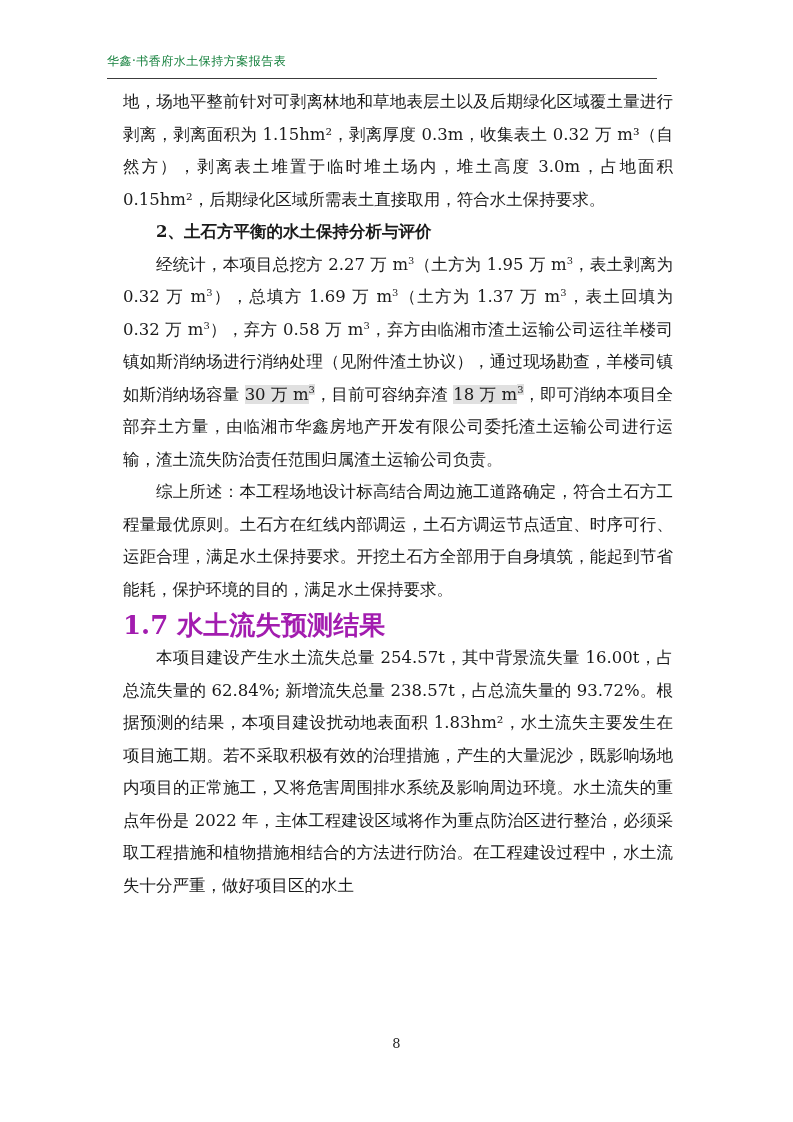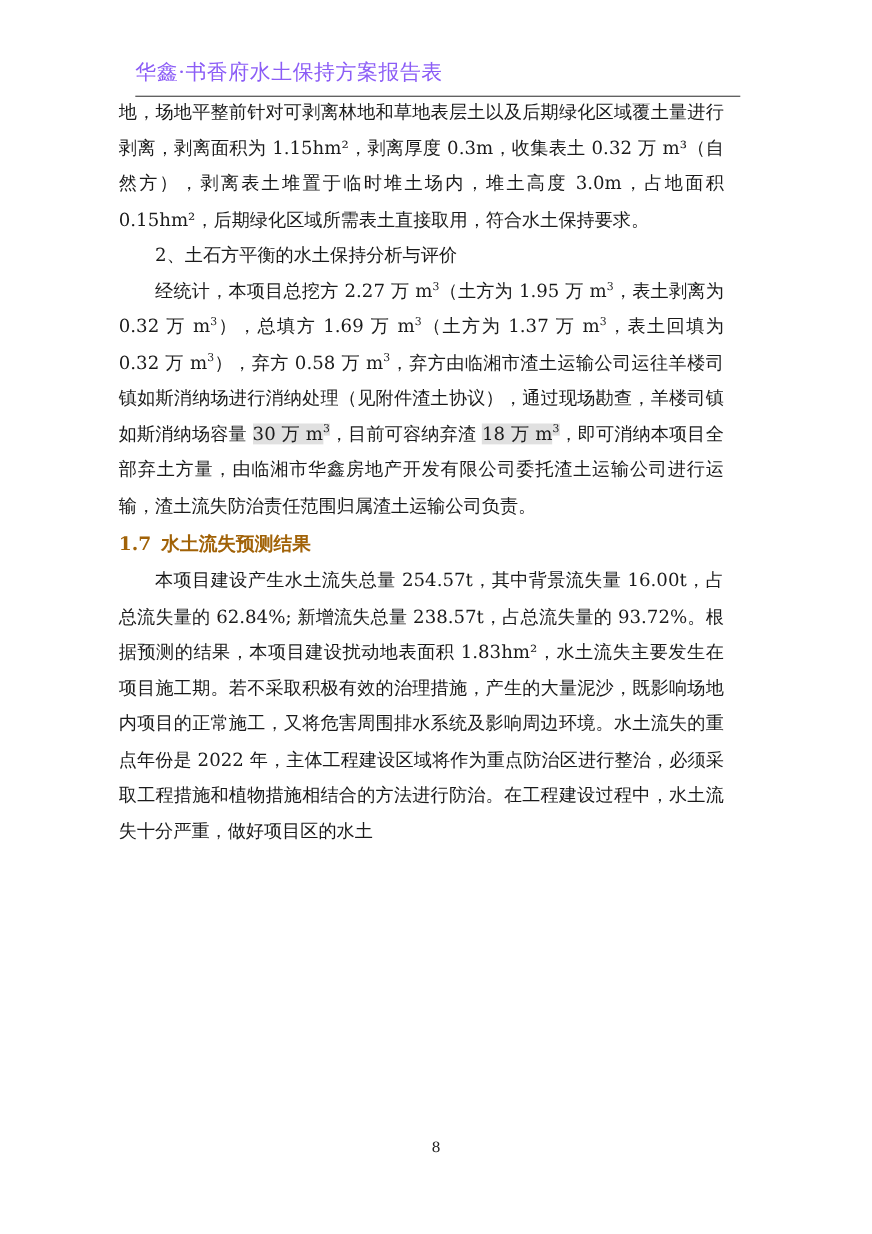--- a/index.html
+++ b/index.html
@@ -7,54 +7,54 @@
     position: relative;
     width: 793px;
     height: 1122px;
     background: #ffffff;
     color: #1a1a1a;
     font-family: "DejaVu Serif", "Liberation Serif", serif;
     overflow: hidden;
   }
   .page-header {
     position: absolute;
-    left: 123px;
+    left: 107px;
     width: 550px;
     top: 53px;
-    font-size: 19px;
+    font-size: 12px;
     letter-spacing: 0.5px;
-    color: #8b5cf6;
+    color: #15803d;
     padding-bottom: 8px;
     border-bottom: 1.5px solid #3c3c3c;
   }
   .page-body {
     position: absolute;
-    left: 108px;
+    left: 123px;
     width: 550px;
     top: 86px;
     font-size: 16.5px;
     line-height: 32.5px;
     text-align: justify;
   }
   .para { margin: 0; text-indent: 2em; }
   .para.no-indent { text-indent: 0; }
   .sub-heading {
     margin: 0;
-    font-weight: normal;
+    font-weight: bold;
     font-size: 16.5px;
     line-height: 32.5px;
     text-indent: 2em;
   }
   .section-heading {
     margin: 4px 0 2px 0;
     font-weight: bold;
-    font-size: 17px;
+    font-size: 26px;
     line-height: 30px;
     font-family: "DejaVu Sans", "Liberation Sans", sans-serif;
-    color: #a16207;
+    color: #a21caf;
   }
   .section-heading .sec-num {
     font-family: "DejaVu Serif", "Liberation Serif", serif;
     margin-right: 9px;
   }
   sup { font-size: 60%; line-height: 0; }
   .hl { background: var(--hl, #e0e0e0); }
   .page-footer {
     position: absolute;
     left: 0;
@@ -75,20 +75,21 @@
   </div>
 
   <div class="page-body">
     <p class="para no-indent"><span>地，场地平整前针对可剥离林地和草地表层土以及后期绿化区域覆土量进行剥离，剥离面积为 1.15hm²，剥离厚度 0.3m，收集表土 0.32 万 m³（自然方），剥离表土堆置于临时堆土场内，堆土高度 3.0m，占地面积 0.15hm²，后期绿化区域所需表土直接取用，符合水土保持要求。</span></p>
 
     <h3 class="sub-heading">2、土石方平衡的水土保持分析与评价</h3>
 
 
     <p class="para"><span>经统计，本项目总挖方 2.27 万 m</span><sup>3</sup><span>（土方为 1.95 万 m</span><sup>3</sup><span>，表土剥离为 0.32 万 m</span><sup>3</sup><span>），总填方 1.69 万 m</span><sup>3</sup><span>（土方为 1.37 万 m</span><sup>3</sup><span>，表土回填为 0.32 万 m</span><sup>3</sup><span>），弃方 0.58 万 m</span><sup>3</sup><span>，弃方由临湘市渣土运输公司运往羊楼司镇如斯消纳场进行消纳处理（见附件渣土协议），通过现场勘查，羊楼司镇如斯消纳场容量 </span><span class="hl">30 万 m</span><sup class="hl">3</sup><span>，目前可容纳弃渣 </span><span class="hl">18 万 m</span><sup class="hl">3</sup><span>，即可消纳本项目全部弃土方量，由临湘市华鑫房地产开发有限公司委托渣土运输公司进行运输，渣土流失防治责任范围归属渣土运输公司负责。</span></p>
 
+    <p class="para"><span>综上所述：本工程场地设计标高结合周边施工道路确定，符合土石方工程量最优原则。土石方在红线内部调运，土石方调运节点适宜、时序可行、运距合理，满足水土保持要求。开挖土石方全部用于自身填筑，能起到节省能耗，保护环境的目的，满足水土保持要求。</span></p>
 
     <h2 class="section-heading">
       <span class="sec-num">1.7</span><span>水土流失预测结果</span>
     </h2>
 
     <p class="para"><span>本项目建设产生水土流失总量 254.57t，其中背景流失量 16.00t，占总流失量的 62.84%; 新增流失总量 238.57t，占总流失量的 93.72%。根据预测的结果，本项目建设扰动地表面积 1.83hm²，水土流失主要发生在项目施工期。若不采取积极有效的治理措施，产生的大量泥沙，既影响场地内项目的正常施工，又将危害周围排水系统及影响周边环境。水土流失的重点年份是 2022 年，主体工程建设区域将作为重点防治区进行整治，必须采取工程措施和植物措施相结合的方法进行防治。在工程建设过程中，水土流失十分严重，做好项目区的水土</span></p>
   </div>
 
   <div class="page-footer">
     <span>8</span>

